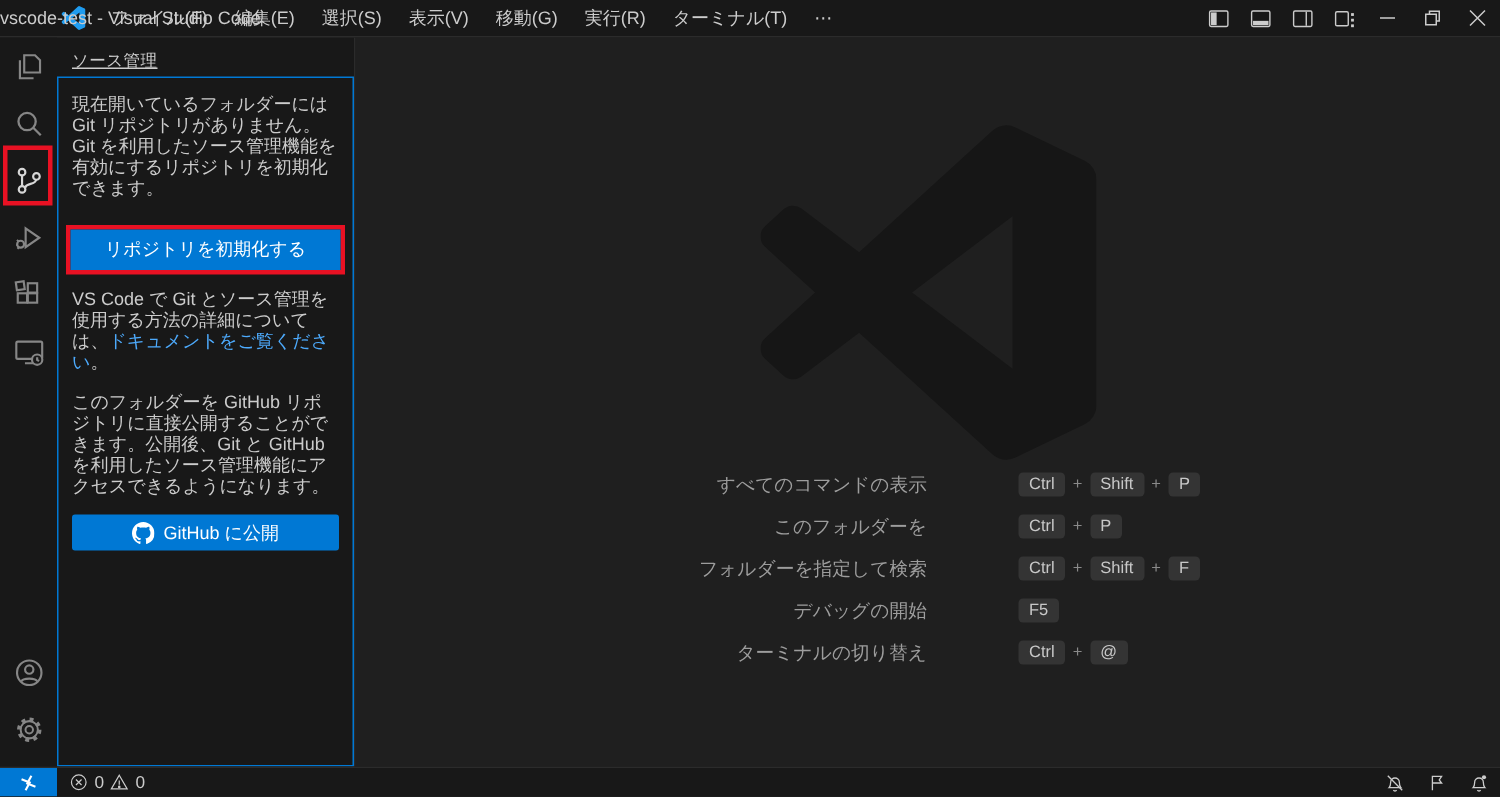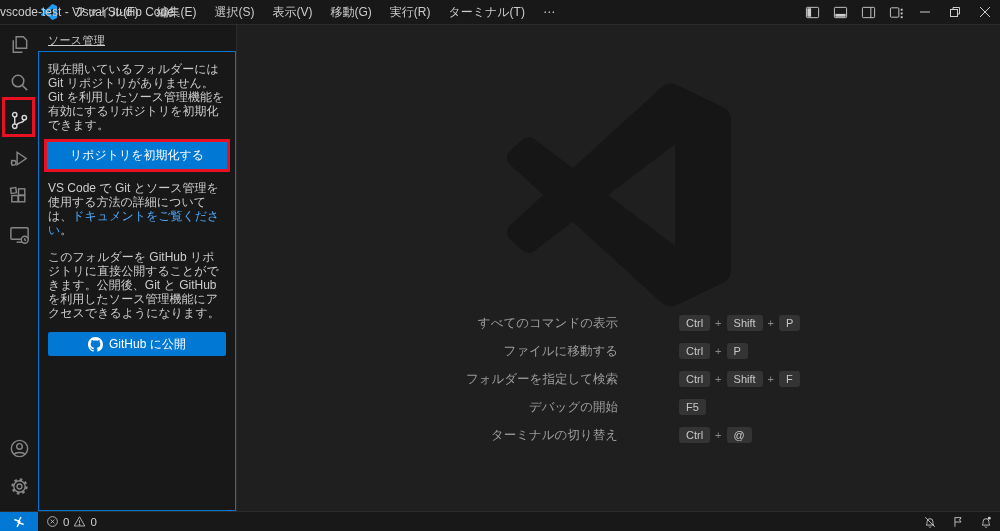--- a/index.html
+++ b/index.html
@@ -57,21 +57,21 @@
     height:26px; font-size:11px; color:#cccccc; padding:8px 0 0 10px;
     letter-spacing:.3px;
     text-decoration:underline;
   }
   .view-body {
     flex:1 1 auto; border:1px solid #0078d4; overflow:hidden;
     padding:10px 9px 0 9px;
   }
   .view-body p { font-size:12px; line-height:14px; color:#cccccc; }
   .view-body a { color:#4daafc; text-decoration:none; cursor:pointer; }
-  .red-wrap { border:3px solid #e81123; margin:7px -4px 0 -4px; }
+  .red-wrap { border:3px solid #e81123; margin:18px -4px 0 -4px; }
   .btn {
     display:flex; align-items:center; justify-content:center; width:100%;
     background:#0078d4; color:#ffffff; border:none; font-size:12px;
     font-family:inherit; height:26px; border-radius:2px; cursor:pointer;
   }
   .red-wrap .btn { border-radius:0; height:27px; }
   .p-docs { margin-top:9px; }
   .p-github { margin-top:13px; }
   .btn-github { margin-top:12px; height:24px; gap:6px; }
   .btn-github svg { display:block; }
@@ -269,21 +269,21 @@
           <span class="wm-label">すべてのコマンドの表示</span>
           <span class="wm-keys">
             <span class="key">Ctrl</span>
             <span class="plus">+</span>
             <span class="key">Shift</span>
             <span class="plus">+</span>
             <span class="key">P</span>
           </span>
         </div>
         <div class="wm-row">
-          <span class="wm-label">ファイルに移動する</span>
+          <span class="wm-label">このフォルダーを</span>
           <span class="wm-keys">
             <span class="key">Ctrl</span>
             <span class="plus">+</span>
             <span class="key">P</span>
           </span>
         </div>
         <div class="wm-row">
           <span class="wm-label">フォルダーを指定して検索</span>
           <span class="wm-keys">
             <span class="key">Ctrl</span>

